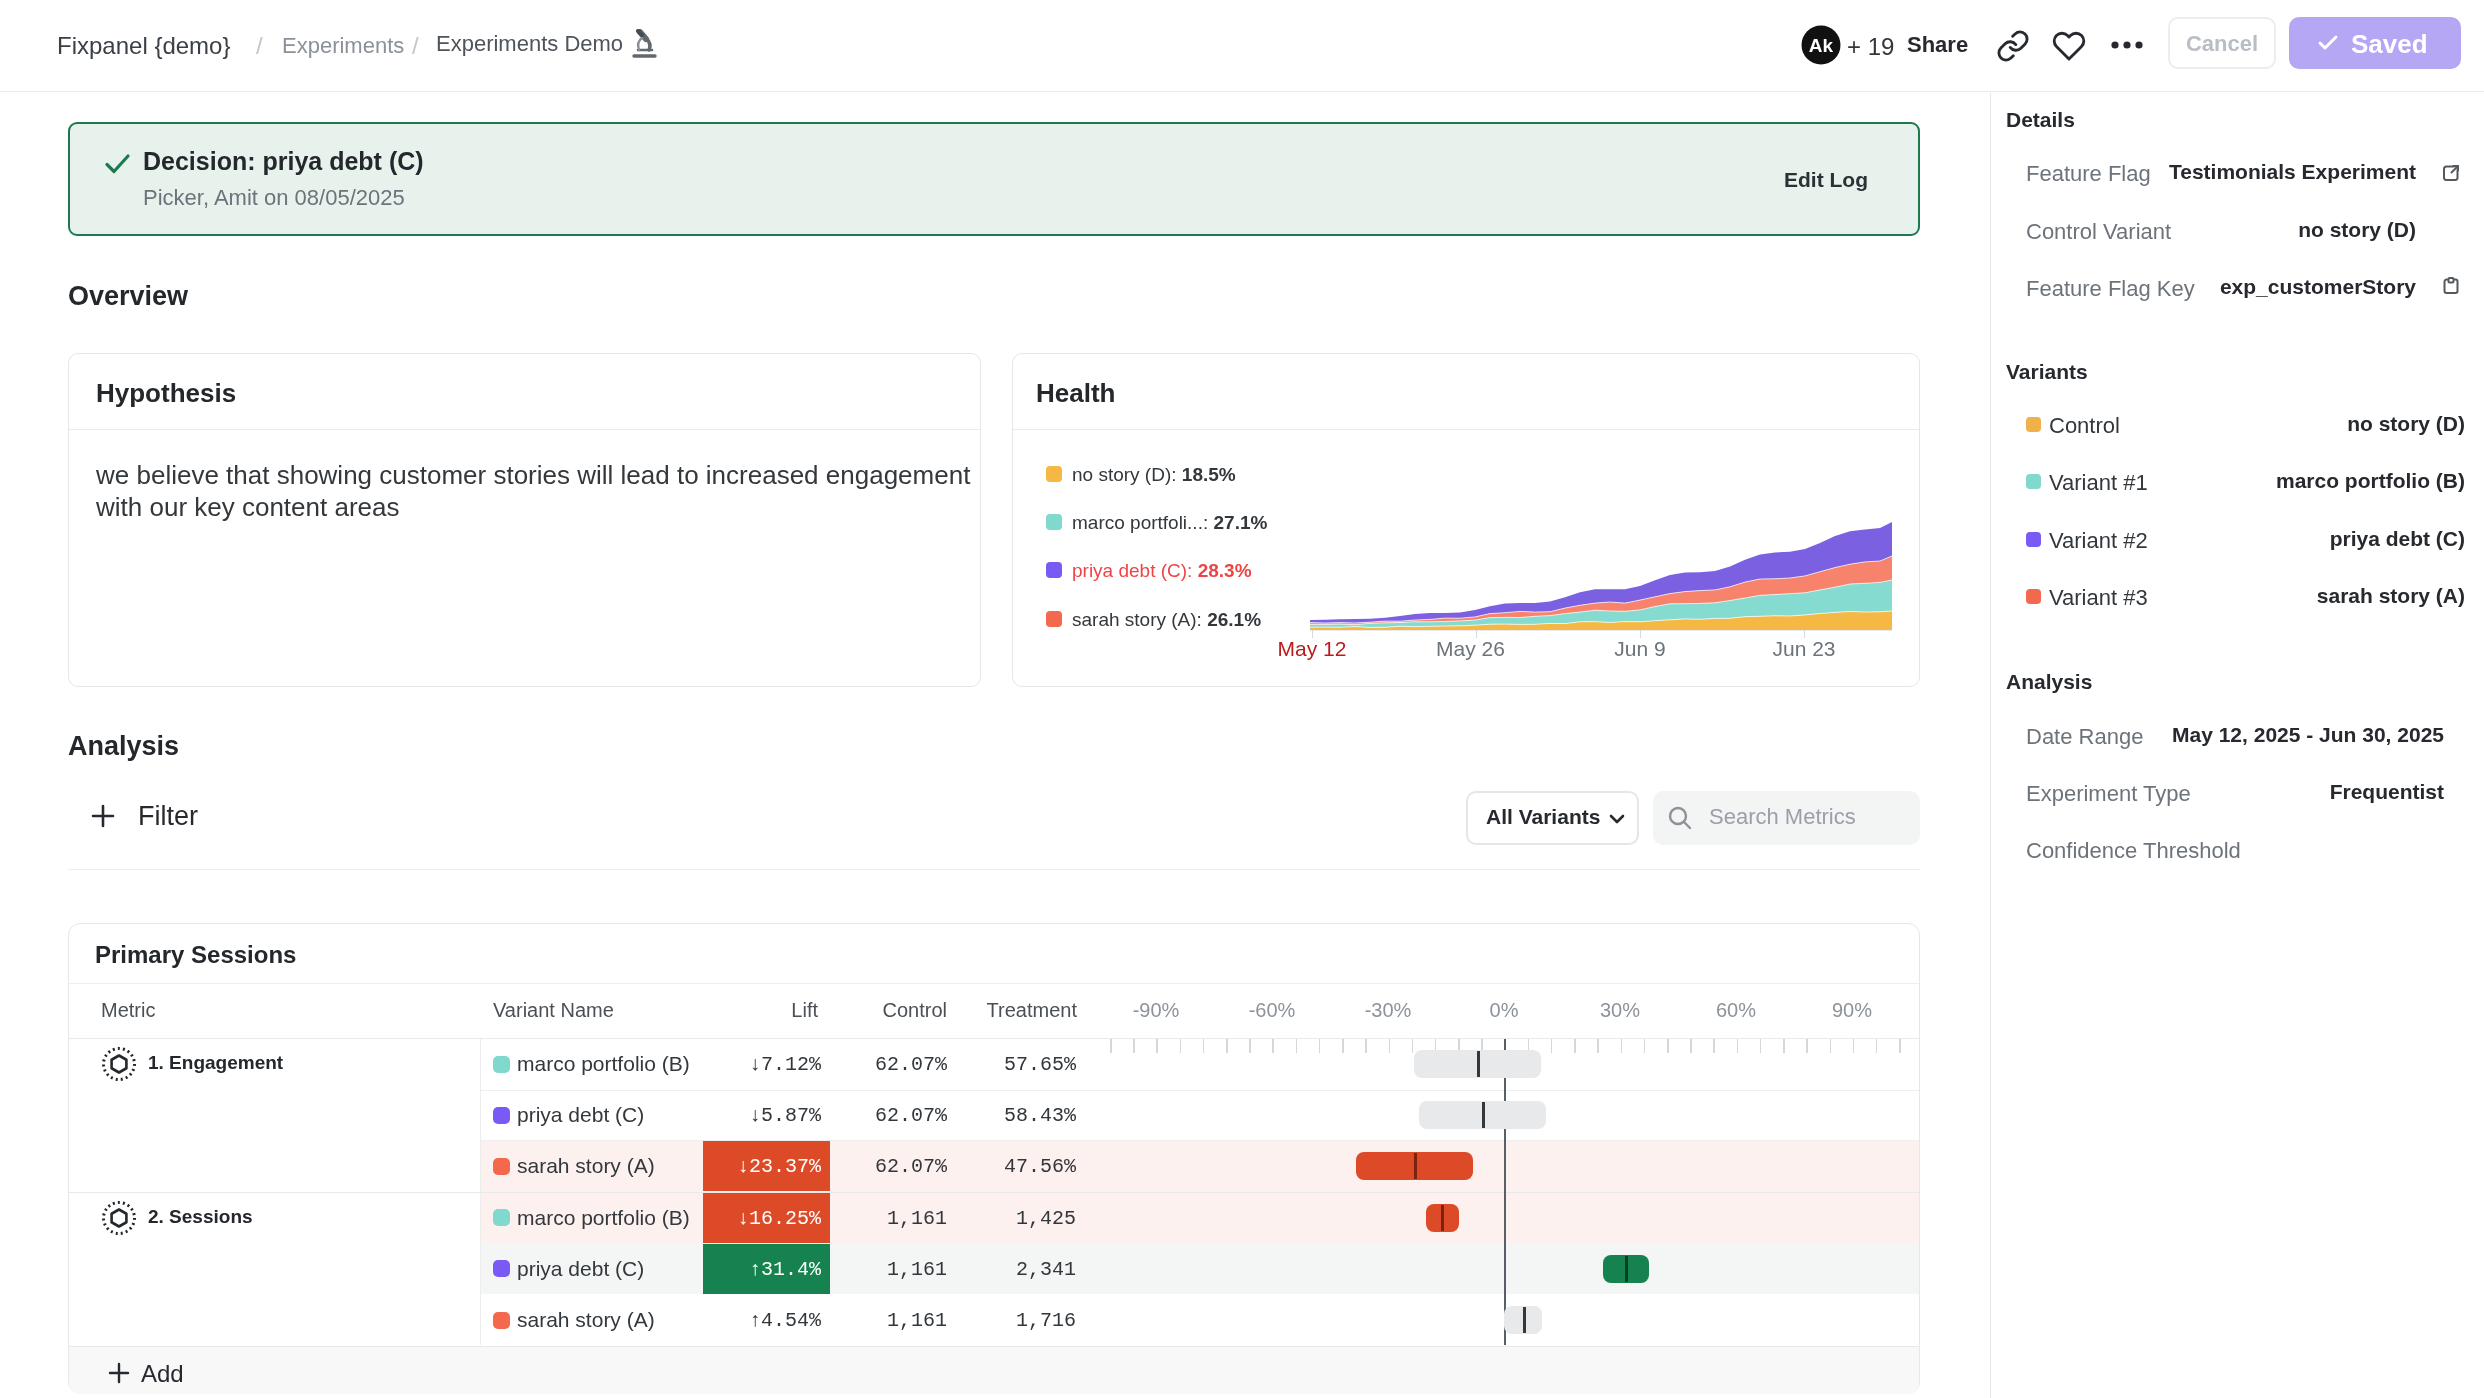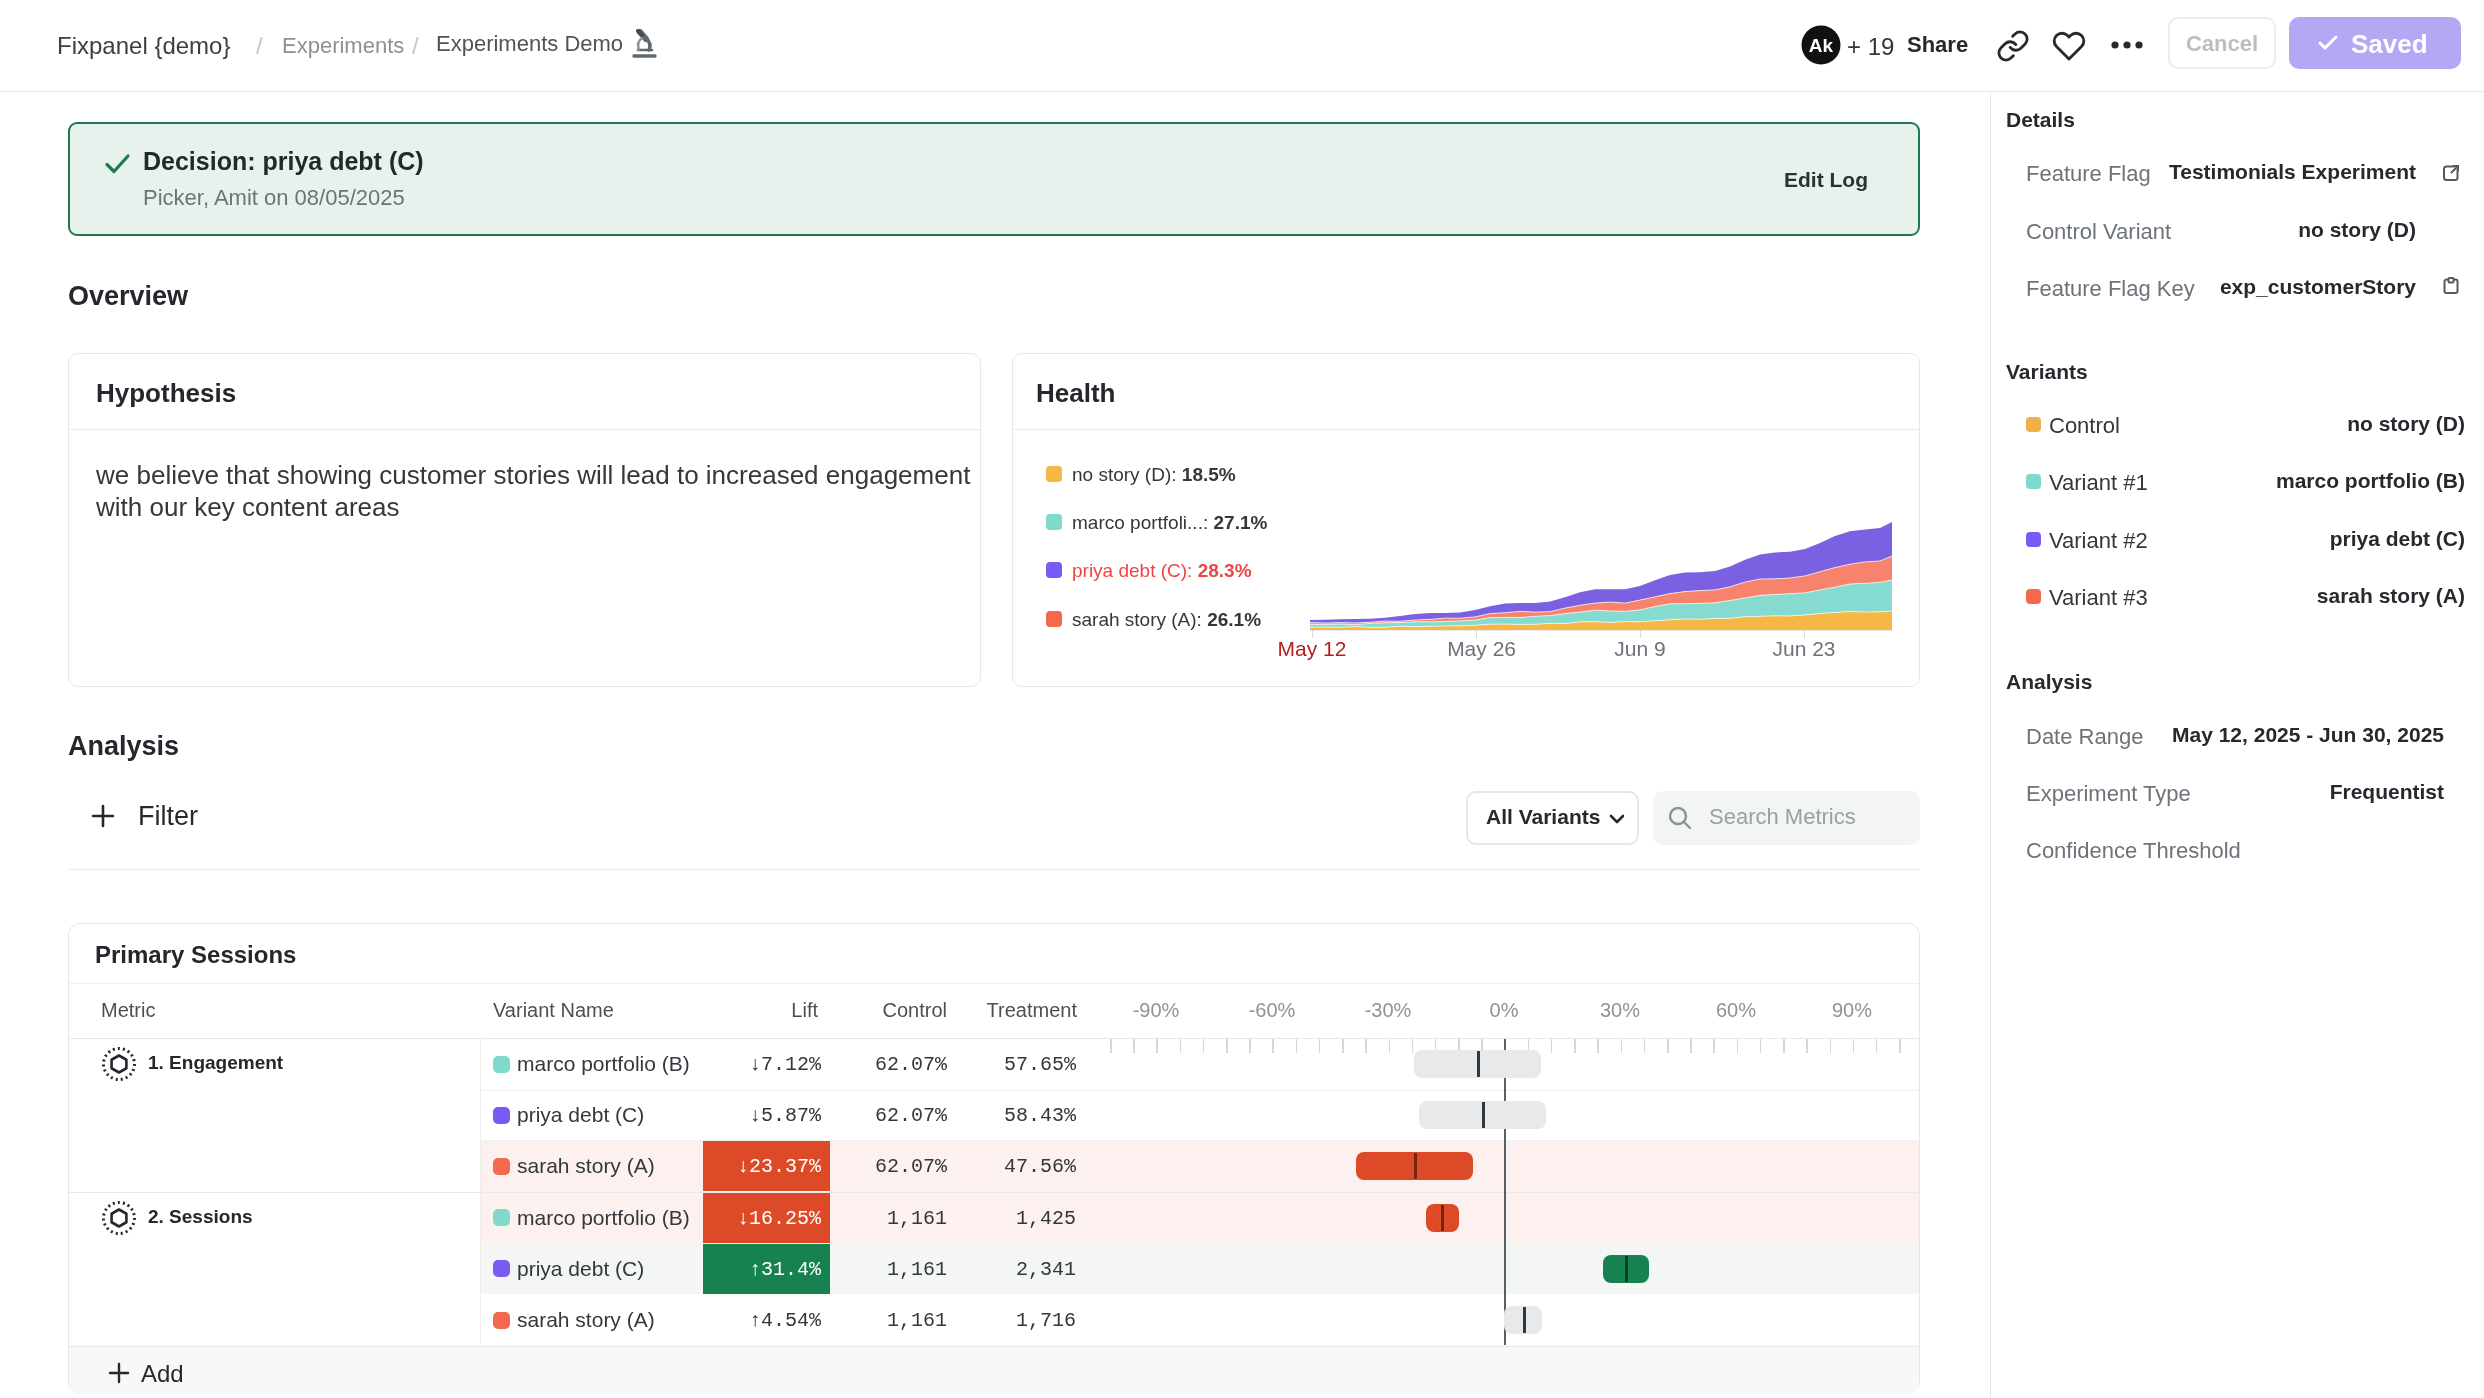--- a/index.html
+++ b/index.html
@@ -126,21 +126,21 @@
 <polyline fill="none" stroke="#ffffff" stroke-width="1" stroke-opacity="0.7" points="0,122.2 15,122.1 30,122.3 45,121.6 60,122.4 75,122.3 90,121.2 105,121.7 120,121.3 135,121.0 150,120.8 165,120.2 180,119.2 195,119.1 210,119.4 225,119.3 240,118.4 255,118.6 270,116.8 285,116.7 300,117.4 315,116.6 330,116.8 345,115.7 360,114.8 375,113.9 390,114.3 405,113.4 420,113.3 435,111.7 450,111.3 465,110.8 480,111.0 495,109.9 510,108.5 525,107.4 540,106.5 555,107.1 570,106.8 582,106.0"></polyline>
 <polyline fill="none" stroke="#ffffff" stroke-width="1" stroke-opacity="0.7" points="0,119.4 15,119.4 30,119.1 45,119.7 60,118.4 75,117.8 90,117.5 105,116.8 120,116.8 135,116.5 150,115.9 165,115.1 180,112.6 195,112.4 210,112.5 225,111.3 240,110.6 255,108.6 270,107.1 285,105.2 300,106.0 315,106.3 330,104.9 345,101.5 360,98.8 375,98.7 390,98.4 405,97.8 420,95.5 435,93.0 450,90.4 465,89.5 480,88.7 495,87.8 510,84.9 525,82.2 540,79.0 555,78.3 570,77.4 582,75.0"></polyline>
 <polyline fill="none" stroke="#ffffff" stroke-width="1" stroke-opacity="0.7" points="0,117.6 15,118.0 30,117.6 45,117.9 60,117.2 75,116.1 90,116.2 105,115.0 120,114.4 135,113.1 150,113.2 165,111.9 180,108.6 195,107.7 210,106.4 225,107.1 240,106.7 255,103.1 270,100.3 285,98.1 300,97.0 315,98.1 330,95.1 345,91.8 360,88.6 375,86.6 390,85.6 405,84.9 420,81.8 435,77.1 450,74.0 465,73.8 480,73.0 495,70.9 510,66.7 525,62.6 540,59.2 555,56.9 570,56.0 582,51.0"></polyline>
 </svg>
 <div class="abs" style="left:1310px;top:630px;width:582px;height:1px;background:#e9eaeb"></div>
 <div class="abs" style="left:1312px;top:630px;width:1px;height:8px;background:#d7dadd"></div>
 <div class="abs" style="left:1476px;top:630px;width:1px;height:8px;background:#d7dadd"></div>
 <div class="abs" style="left:1640px;top:630px;width:1px;height:8px;background:#d7dadd"></div>
 <div class="abs" style="left:1804px;top:630px;width:1px;height:8px;background:#d7dadd"></div>
 <div class="abs" style="left:1272px;top:637px;width:80px;text-align:center;font-size:21px;color:#b91c1c">May 12</div>
-<div class="abs" style="left:1436px;top:637px;width:80px;text-align:right;font-size:21px;color:#6d737a">May 26</div>
+<div class="abs" style="left:1436px;top:637px;width:80px;text-align:left;font-size:21px;color:#6d737a">May 26</div>
 <div class="abs" style="left:1600px;top:637px;width:80px;text-align:center;font-size:21px;color:#6d737a">Jun 9</div>
 <div class="abs" style="left:1764px;top:637px;width:80px;text-align:center;font-size:21px;color:#6d737a">Jun 23</div>
 
 <div class="abs" style="left:68px;top:731px;font-size:27px;font-weight:bold;color:#24282d">Analysis</div>
 <svg class="abs" style="left:90px;top:803px" width="26" height="26" viewBox="0 0 26 26" stroke="#26292e" stroke-width="2.6" stroke-linecap="round">
     <path d="M13 3 L13 23 M3 13 L23 13"></path>
   </svg>
 <div class="abs" style="left:138px;top:801px;font-size:27px;color:#26292e">Filter</div>
 <div class="abs" style="left:1466px;top:791px;width:173px;height:54px;border:2px solid #e5e6e7;border-radius:10px;background:#fff"></div>
 <div class="abs" style="left:1486px;top:805px;font-size:21px;font-weight:bold;color:#26292e">All Variants</div>

